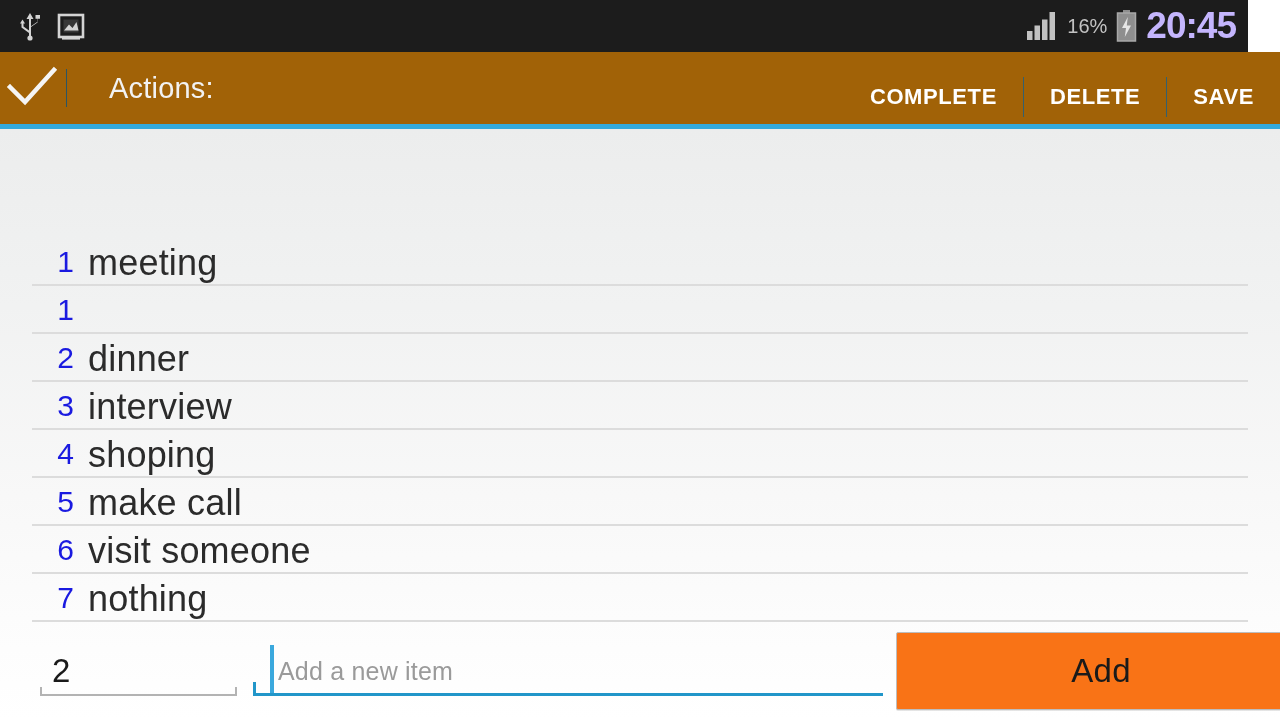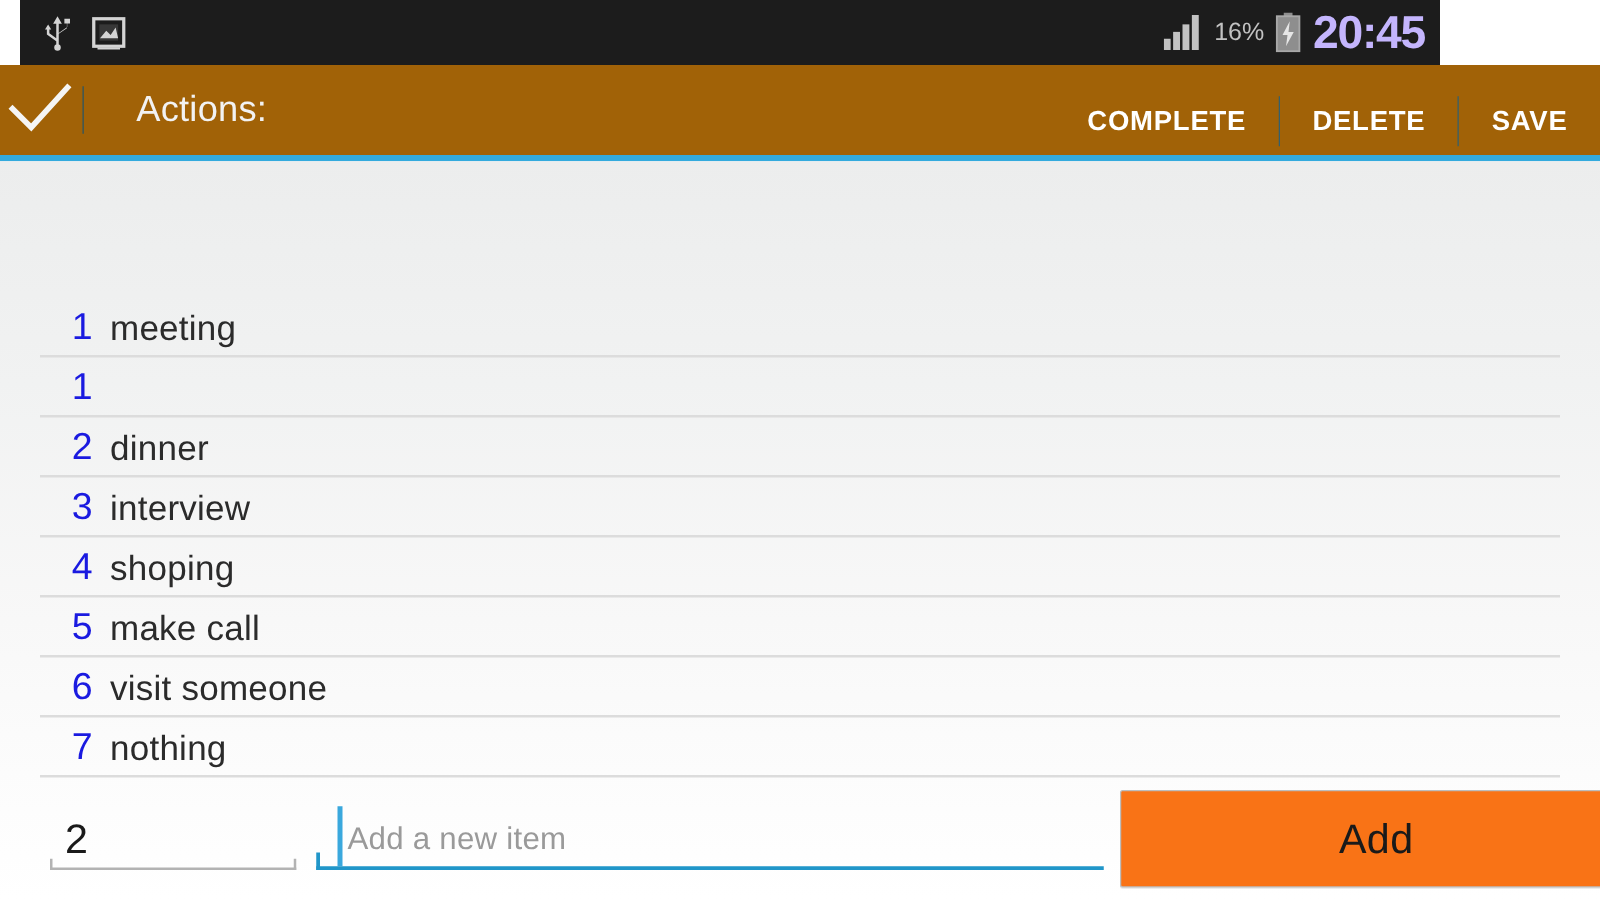--- a/index.html
+++ b/index.html
@@ -5,21 +5,21 @@
   * { margin:0; padding:0; box-sizing:border-box; }
   html, body {
     width:1280px; height:720px; overflow:hidden;
     font-family:"Liberation Sans", sans-serif;
     background:#ffffff;
   }
   #app { position:relative; width:1280px; height:720px; }
 
   
   .statusbar {
-    position:absolute; left:16px; top:0; width:1136px; height:52px;
+    position:absolute; left:0; top:0; width:1248px; height:52px;
     background:#1c1c1c; display:flex; align-items:center;
   }
   .sb-left { display:flex; align-items:center; gap:14px; padding-left:18px; }
   .sb-right { margin-left:auto; display:flex; align-items:center; gap:9px; padding-right:12px; }
   .sb-icon { display:flex; align-items:center; }
   .sb-battpct {
     color:#c2c2c2; font-size:20px; letter-spacing:0px; font-weight:400;
   }
   .sb-clock {
     color:#c4b5fd; font-size:37px; font-weight:700; letter-spacing:-1px;
@@ -64,21 +64,21 @@
   }
   .row::after {
     content:""; position:absolute; left:32px; right:32px; bottom:0;
     height:2px; background:#dcdcdc;
   }
   .row-num {
     color:#1a1ae0; font-size:30px; font-weight:400; min-width:30px;
     text-align:right; line-height:30px;
   }
   .row-text {
-    color:#2b2b2b; font-size:28px; font-weight:300; margin-left:14px;
+    color:#2b2b2b; font-size:36px; font-weight:300; margin-left:14px;
     line-height:31px; letter-spacing:0.2px;
   }
 
   
   .entry {
     position:absolute; left:0; bottom:0; width:1280px; height:100px;
   }
   .qty-wrap {
     position:absolute; left:40px; top:18px; width:197px; height:66px;
   }

